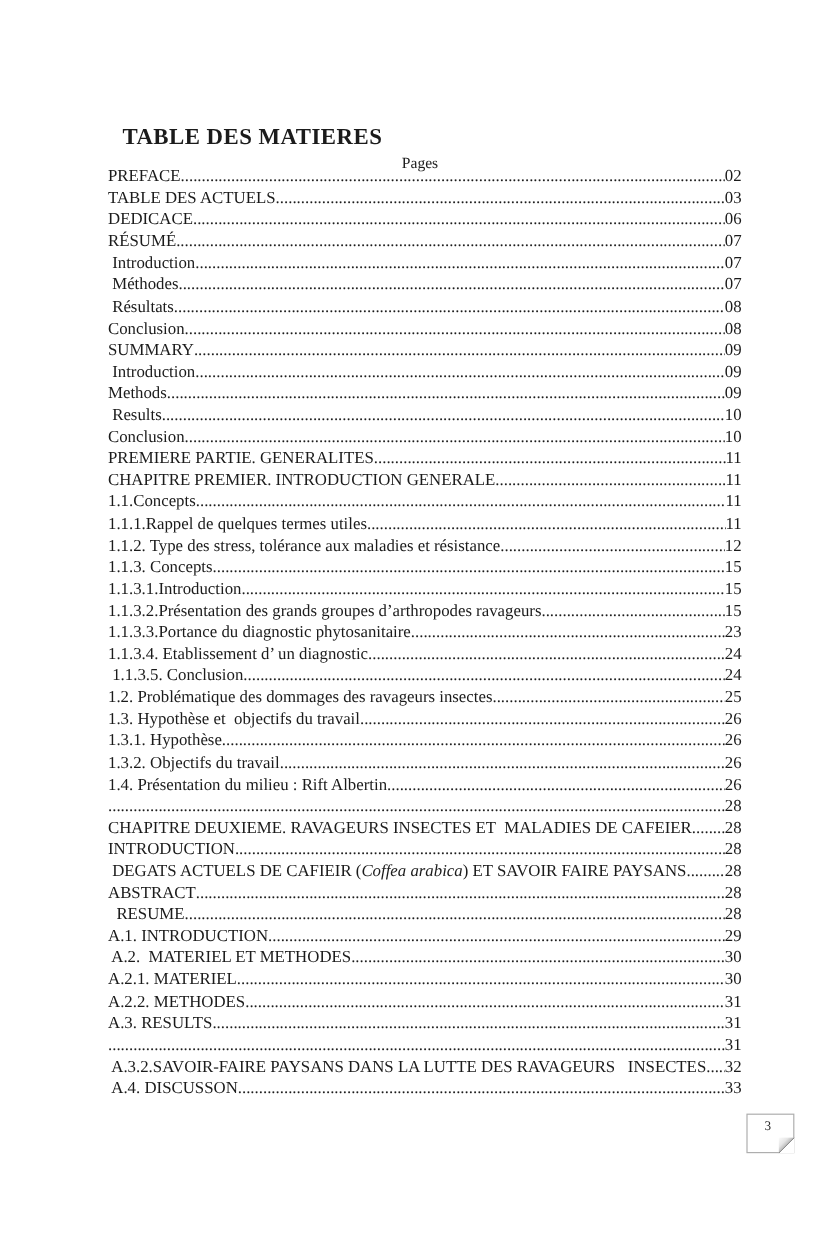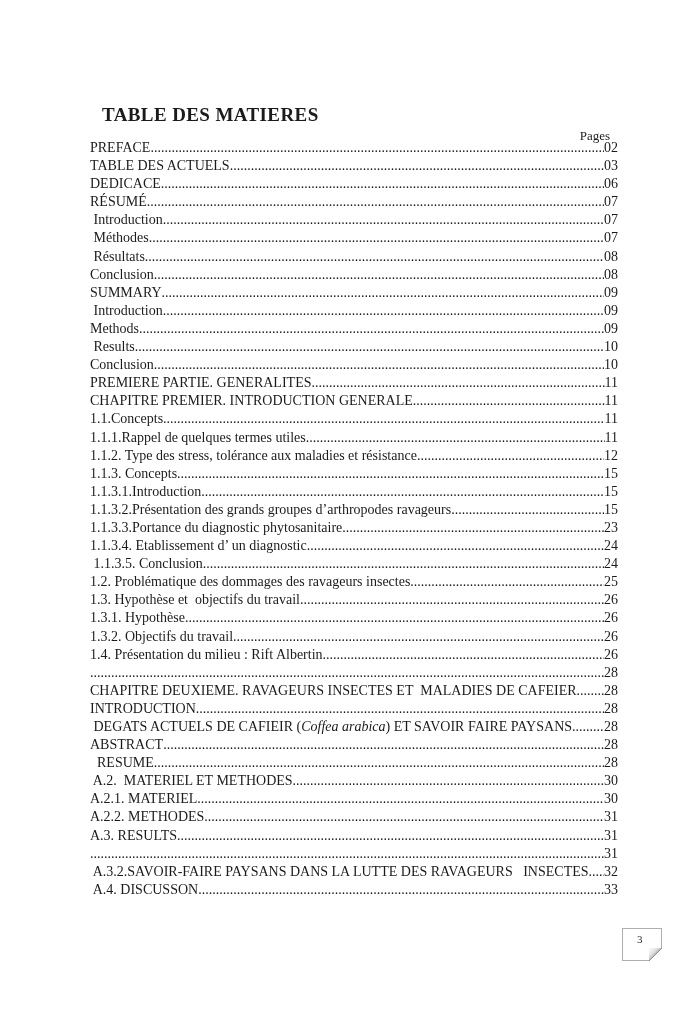--- a/index.html
+++ b/index.html
@@ -19,21 +19,21 @@
     font-weight: bold;
     letter-spacing: 0.4px;
     white-space: pre;
   }
   .pages-header {
     position: absolute;
     left: 90px;
     top: 128px;
     width: 528px;
     padding-right: 8px;
-    text-align: right;
+    text-align: center;
     font-size: 13px;
   }
   .toc {
     position: absolute;
     left: 90px;
     top: 139px;
     width: 528px;
   }
   .toc-row {
     display: flex;
@@ -261,20 +261,25 @@
       <span class="toc-label">ABSTRACT</span>
       <span class="toc-leader"></span>
       <span class="toc-page">28</span>
     </div>
     <div class="toc-row">
       <span class="toc-label">  RESUME</span>
       <span class="toc-leader"></span>
       <span class="toc-page">28</span>
     </div>
     <div class="toc-row">
+      <span class="toc-label">A.1. INTRODUCTION</span>
+      <span class="toc-leader"></span>
+      <span class="toc-page">29</span>
+    </div>
+    <div class="toc-row">
       <span class="toc-label"> A.2.  MATERIEL ET METHODES</span>
       <span class="toc-leader"></span>
       <span class="toc-page">30</span>
     </div>
     <div class="toc-row">
       <span class="toc-label">A.2.1. MATERIEL</span>
       <span class="toc-leader"></span>
       <span class="toc-page">30</span>
     </div>
     <div class="toc-row">

